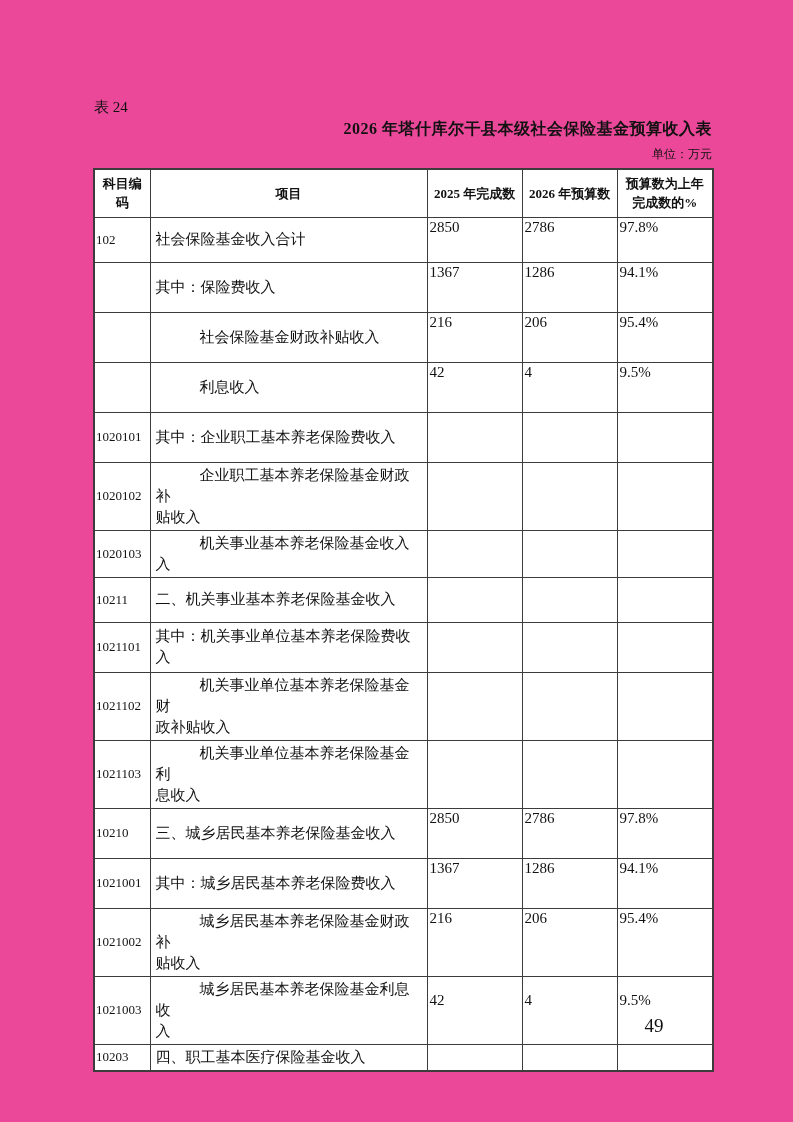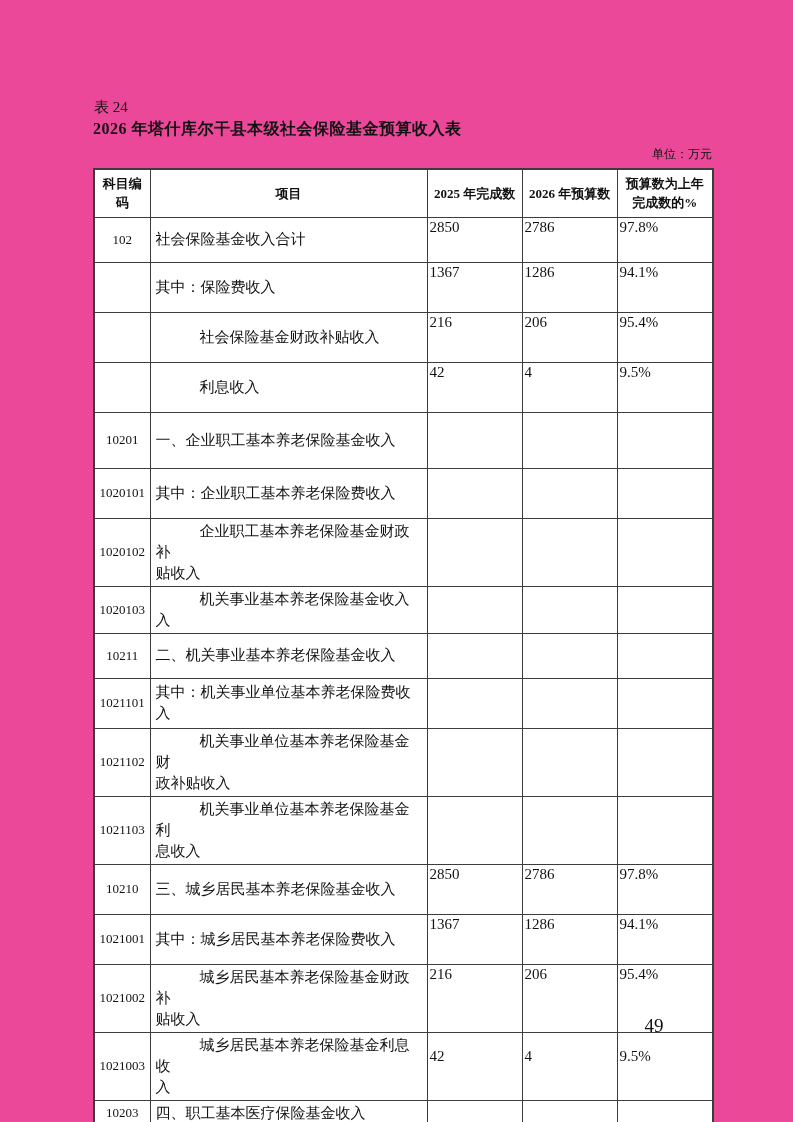--- a/index.html
+++ b/index.html
@@ -4,35 +4,35 @@
 <style>
   html,body { margin:0; padding:0; background:#e8e8e8; }
   .page {
     position:relative; width:793px; height:1122px; margin:0 auto;
     background:#ec4899; overflow:hidden;
     font-family:"Liberation Serif","DejaVu Serif",serif; color:#111111;
   }
   .table-label { position:absolute; left:94px; top:98px; font-size:15px; }
   .doc-title {
     position:absolute; left:93px; top:119px; width:619px;
-    text-align:left; font-size:16px; font-weight:bold; letter-spacing:0.5px;
+    text-align:right; font-size:16px; font-weight:bold; letter-spacing:0.5px;
   }
   .unit-note { position:absolute; left:93px; top:146px; width:619px; text-align:right; font-size:12px; }
   table.budget {
     position:absolute; left:93px; top:168px; width:619px;
     border-collapse:collapse; table-layout:fixed; background:#ffffff;
     border:2px solid #3c3c3c;
   }
   table.budget th, table.budget td { border:1.5px solid #3c3c3c; overflow:hidden; }
   thead tr { height:48px; }
   th {
     font-size:13px; font-weight:bold; text-align:center; vertical-align:middle;
     padding:2px; line-height:1.5; white-space:pre-line;
   }
-  td.code { font-size:13px; text-align:center; vertical-align:middle; padding:1px; }
+  td.code { font-size:13px; text-align:left; vertical-align:middle; padding:1px; }
   td.item {
     font-size:15px; text-align:left; vertical-align:middle;
     padding:2px 4px 2px 5px; line-height:1.4; white-space:pre-line;
   }
   td.item.indent { text-indent:44px; }
   td.val { font-size:15px; text-align:left; vertical-align:top; padding:1px 2px; }
   td.val.vlow { padding-top:15px; }
   tr.rh45 { height:45px; }
   tr.rh50 { height:50px; }
   tr.rh56 { height:56px; }
@@ -87,27 +87,20 @@
         <td class="val">216</td>
         <td class="val">206</td>
         <td class="val">95.4%</td>
       </tr>
       <tr class="rh50">
         <td class="code"></td>
         <td class="item indent">利息收入</td>
         <td class="val">42</td>
         <td class="val">4</td>
         <td class="val">9.5%</td>
-      </tr>
-      <tr class="rh56">
-        <td class="code">10201</td>
-        <td class="item">一、企业职工基本养老保险基金收入</td>
-        <td class="val"></td>
-        <td class="val"></td>
-        <td class="val"></td>
       </tr>
       <tr class="rh50">
         <td class="code">1020101</td>
         <td class="item">其中：企业职工基本养老保险费收入</td>
         <td class="val"></td>
         <td class="val"></td>
         <td class="val"></td>
       </tr>
       <tr class="rh45">
         <td class="code">1020102</td>

